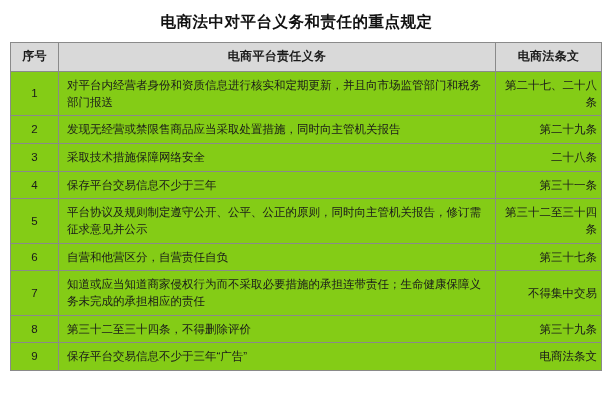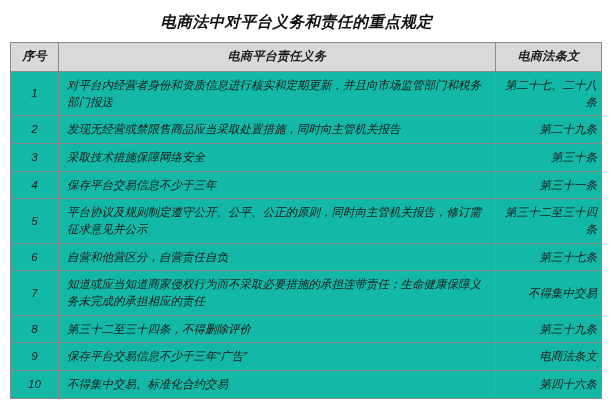--- a/index.html
+++ b/index.html
@@ -14,36 +14,35 @@
     color: #1a1a1a;
     overflow: hidden;
   }
   .page {
     width: 611px;
     height: 419px;
     box-sizing: border-box;
     padding: 8px 28px 0 10px;
     background: #ffffff;
     position: relative;
-    font-style: italic;
   }
   .doc-title {
     text-align: center;
     font-size: 15.5px;
     font-weight: bold;
     letter-spacing: 0.5px;
     color: #111111;
     margin: 4px 0 9px 0;
     font-family: "Liberation Serif", serif;
   }
   table.reg-table {
     border-collapse: collapse;
     width: 591px;
     table-layout: fixed;
-    background: #14b8a6;
+    background: #84cc16;
   }
   table.reg-table th,
   table.reg-table td {
     border: 1px solid #8a8a8a;
     font-size: 11.5px;
     line-height: 1.45;
     color: #1a1a1a;
     vertical-align: middle;
   }
   table.reg-table thead th {
@@ -100,21 +99,21 @@
         <td class="cell-law">第二十七、二十八条</td>
       </tr>
       <tr>
         <td class="cell-no">2</td>
         <td class="cell-duty">发现无经营或禁限售商品应当采取处置措施，同时向主管机关报告</td>
         <td class="cell-law">第二十九条</td>
       </tr>
       <tr>
         <td class="cell-no">3</td>
         <td class="cell-duty">采取技术措施保障网络安全</td>
-        <td class="cell-law">第三十条</td>
+        <td class="cell-law">二十八条</td>
       </tr>
       <tr>
         <td class="cell-no">4</td>
         <td class="cell-duty">保存平台交易信息不少于三年</td>
         <td class="cell-law">第三十一条</td>
       </tr>
       <tr class="tall">
         <td class="cell-no">5</td>
         <td class="cell-duty">平台协议及规则制定遵守公开、公平、公正的原则，同时向主管机关报告，修订需征求意见并公示</td>
         <td class="cell-law">第三十二至三十四条</td>
@@ -132,21 +131,16 @@
       <tr>
         <td class="cell-no">8</td>
         <td class="cell-duty">第三十二至三十四条，不得删除评价</td>
         <td class="cell-law">第三十九条</td>
       </tr>
       <tr>
         <td class="cell-no">9</td>
         <td class="cell-duty">保存平台交易信息不少于三年“广告”</td>
         <td class="cell-law">电商法条文</td>
       </tr>
-      <tr>
-        <td class="cell-no">10</td>
-        <td class="cell-duty">不得集中交易、标准化合约交易</td>
-        <td class="cell-law">第四十六条</td>
-      </tr>
     </tbody>
   </table>
 
 </div>
 
 </body></html>

